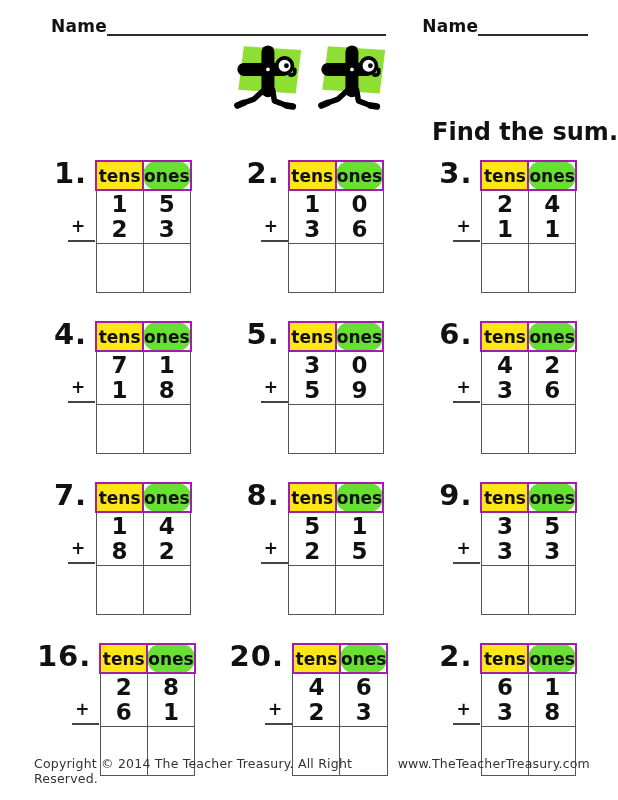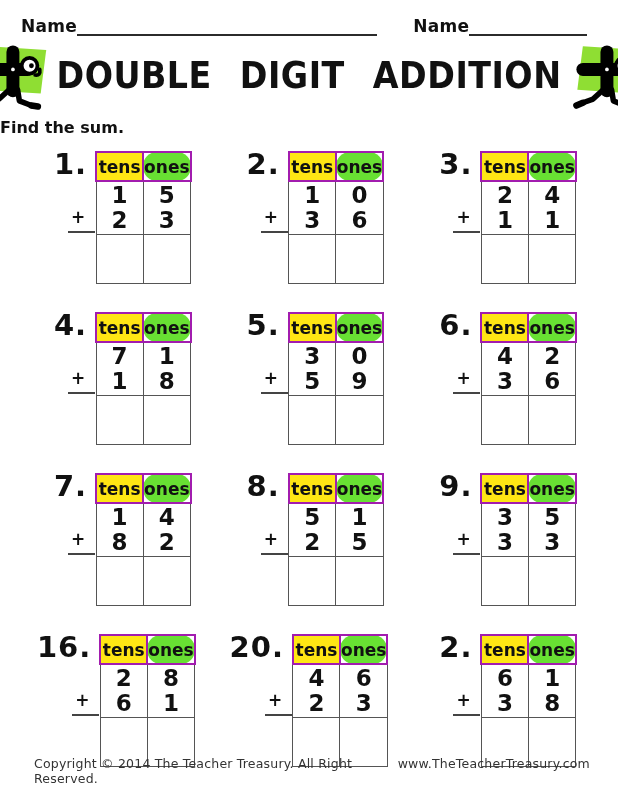--- a/index.html
+++ b/index.html
@@ -1,31 +1,31 @@
 <!DOCTYPE html>
 <html style="--tens-color: #FFE614; --ones-color: #68E033;"><head>
 <meta charset="utf-8">
 <style>
   html,body { margin:0; padding:0; background:#fff; }
   body { width:618px; height:800px; position:relative; overflow:hidden;
          font-family:"DejaVu Sans","Liberation Sans",sans-serif; color:#111; }
 
   
-  .topline { display:flex; align-items:flex-end; padding:14px 30px 0 21px; }
+  .topline { display:flex; align-items:flex-end; padding:14px 30px 0 51px; }
   .fieldlbl { font-weight:bold; font-size:17px; letter-spacing:0.3px; }
   .writeline { border-bottom:2px solid #2b2b2b; height:20px; }
   .nameline { width:300px; margin-right:36px; }
   .dateline { width:118px; }
 
   .titlerow { display:flex; align-items:center; justify-content:center; margin-top:2px; }
   .mascot { width:84px; height:74px; flex:0 0 auto; }
   .pagetitle { font-weight:900; font-size:37px; letter-spacing:0.5px; word-spacing:16px;
                font-stretch:condensed; margin:0 2px; white-space:nowrap;
                font-family:"DejaVu Sans","Liberation Sans",sans-serif; }
-  .instruction { text-align:left; font-weight:bold; font-size:16px; margin-top:6px; }
+  .instruction { text-align:right; font-weight:bold; font-size:24px; margin-top:6px; }
 
   
   .grid { display:grid; grid-template-columns:1fr 1fr 1fr; row-gap:28px;
           padding:14px 20px 0 20px; }
   .problem { display:flex; align-items:flex-start; justify-content:center; }
   .pnum { font-weight:bold; font-size:29px; line-height:30px; min-width:46px;
           text-align:right; margin-right:8px; margin-top:-2px; letter-spacing:1px; }
   .twrap { position:relative; }
   table.ptable { border-collapse:collapse; }
   table.ptable td, table.ptable th { padding:0; }
@@ -71,21 +71,20 @@
   <span class="fieldlbl">Name</span>
   <div class="writeline nameline"></div>
   <span class="fieldlbl">Name</span>
   <div class="writeline dateline"></div>
 </div>
 
 <div class="titlerow">
   <svg class="mascot">
       <use href="#plus-guy"></use>
     </svg>
-  <h1 class="pagetitle">DOUBLE DIGIT ADDITION</h1>
   <svg class="mascot">
       <use href="#plus-guy"></use>
     </svg>
 </div>
 
 <div class="instruction">Find the sum.</div>
 
 <div class="grid">
   <div class="problem">
     <div class="pnum">1.</div>

